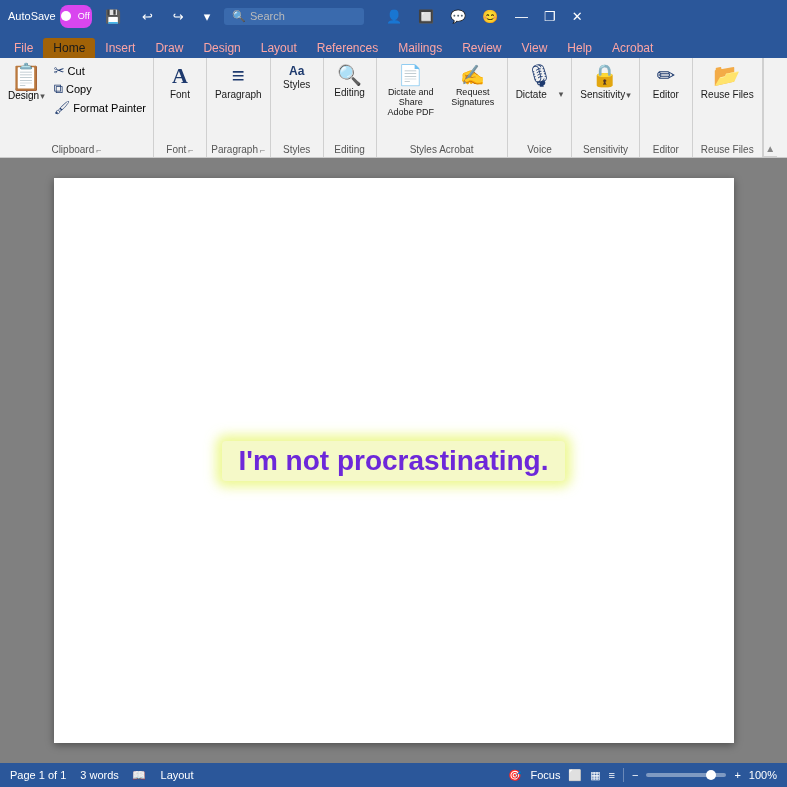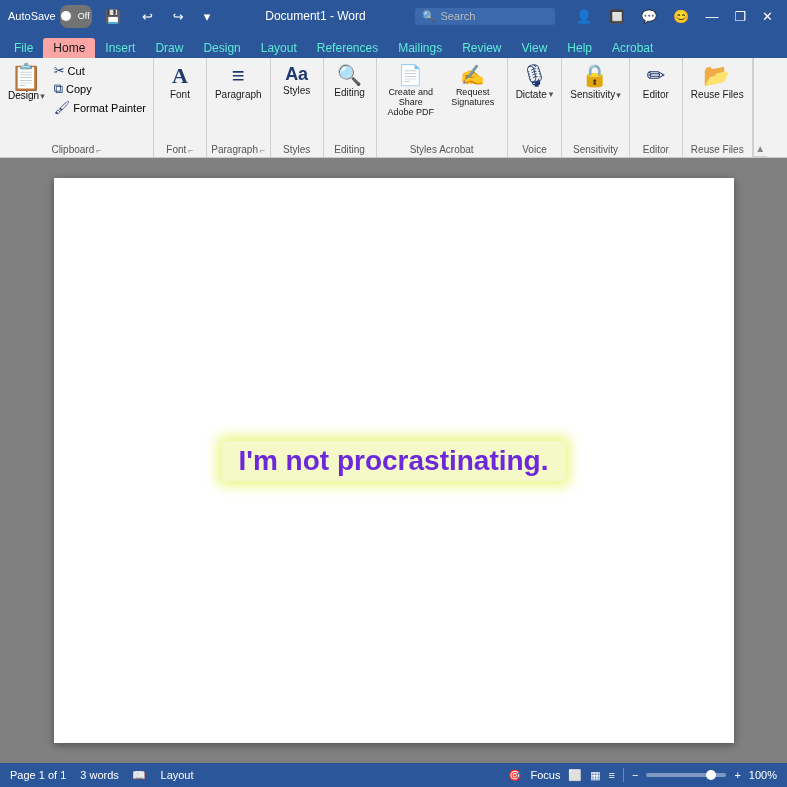--- a/index.html
+++ b/index.html
@@ -10,40 +10,40 @@
       background: #2b579a;
       color: white;
       height: 32px;
       display: flex;
       align-items: center;
       padding: 0 8px;
       gap: 8px;
     }
     #autosave-area { display: flex; align-items: center; gap: 4px; font-size: 11px; }
     .autosave-toggle {
-      background: #737373; border-radius: 8px; width: 32px; height: 23px; position: relative; display: inline-flex; align-items: center; text-decoration: underline;
+      background: #d946ef; border-radius: 8px; width: 32px; height: 23px; position: relative; display: inline-flex; align-items: center; text-decoration: underline;
     }
     .autosave-toggle-knob { background: white; border-radius: 50%; width: 10px; height: 10px; position: absolute; left: 1px; }
     .autosave-off { font-size: 9px; color: white; position: absolute; right: 2px; }
     #title-text { flex: 1; text-align: center; font-size: 12px; }
     #search-bar { background: #3a6aad; border-radius: 3px; padding: 2px 8px; font-size: 11px; color: #ccc; width: 140px; display: flex; align-items: center; gap: 4px; }
     .title-btn { color: white; font-size: 13px; cursor: pointer; padding: 0 6px; background: none; border: none; }
 
     
     #ribbon-tabs {
       background: #2b579a;
       display: flex;
       align-items: flex-end;
       padding: 0 4px;
       height: 26px;
     }
     .ribbon-tab {
-      color: #5eead4; font-size: 12px; padding: 3px 10px; cursor: pointer; border-radius: 3px 3px 0 0;
-    }
-    .ribbon-tab.active { background: #fca5a5; color: #1a1a1a; }
+      color: #fca5a5; font-size: 12px; padding: 3px 10px; cursor: pointer; border-radius: 3px 3px 0 0;
+    }
+    .ribbon-tab.active { background: #a16207; color: #1a1a1a; }
     .ribbon-group {
       display: flex;
       flex-direction: column;
       align-items: center;
       border-right: 1px solid #d0d0d0;
       padding: 2px 4px 0 4px;
       min-width: 50px;
     }
     .ribbon-group:last-child { border-right: none; }
     .ribbon-group-inner { display: flex; gap: 2px; flex: 1; align-items: flex-start; padding-top: 2px; }
@@ -130,21 +130,20 @@
     <span>AutoSave</span>
     <div class="autosave-toggle">
       <div class="autosave-toggle-knob"></div>
       <span class="autosave-off">Off</span>
     </div>
   </div>
   <button class="title-btn">💾</button>
   <button class="title-btn">↩</button>
   <button class="title-btn">↪</button>
   <button class="title-btn">▾</button>
-  <div id="title-text">Document1 - Word</div>
   <div id="search-bar">
     <span>🔍</span>
     <span style="color:#bbb">Search</span>
   </div>
   <div style="display:flex;gap:4px;margin-left:8px">
     <button class="title-btn">👤</button>
     <button class="title-btn">🔲</button>
     <button class="title-btn">💬</button>
     <button class="title-btn">😊</button>
     <button class="title-btn">—</button>
@@ -222,21 +221,21 @@
     </div>
     <div class="ribbon-group-label">
       <span>Paragraph</span>
       <span class="group-label-expand">⌐</span>
     </div>
   </div>
 
   <div class="ribbon-group">
     <div class="ribbon-group-inner">
       <div class="rb-btn rb-btn-large">
-        <span class="icon" style="font-size:18px;color:#1e3a6e;font-weight:bold;">Aa</span>
+        <span class="icon" style="font-size:12px;color:#1e3a6e;font-weight:bold;">Aa</span>
         <span class="label">Styles</span>
       </div>
     </div>
     <div class="ribbon-group-label">
       <span>Styles</span>
     </div>
   </div>
 
   <div class="ribbon-group">
     <div class="ribbon-group-inner">
@@ -247,37 +246,37 @@
     </div>
     <div class="ribbon-group-label">
       <span>Editing</span>
     </div>
   </div>
 
   <div class="ribbon-group" style="min-width:130px;">
     <div class="ribbon-group-inner">
       <div class="rb-btn" style="max-width:60px;">
         <span class="icon" style="font-size:20px;">📄</span>
-        <span class="label" style="font-size:9px;text-align:center;">Create and Share Adobe PDF</span>
+        <span class="label" style="font-size:9px;text-align:center;">Dictate and Share Adobe PDF</span>
       </div>
       <div class="rb-btn" style="max-width:60px;">
         <span class="icon" style="font-size:20px;">✍</span>
         <span class="label" style="font-size:9px;text-align:center;">Request Signatures</span>
       </div>
     </div>
     <div class="ribbon-group-label">
       <span>Styles Acrobat</span>
     </div>
   </div>
 
   <div class="ribbon-group">
     <div class="ribbon-group-inner">
       <div class="rb-btn rb-btn-large">
         <span class="icon" style="font-size:22px;">🎙</span>
-        <div style="display:flex;align-items:flex-start;gap:2px">
+        <div style="display:flex;align-items:flex-start;gap:12px">
           <span class="label">Dictate</span>
           <span style="font-size:9px;color:#555">▾</span>
         </div>
       </div>
     </div>
     <div class="ribbon-group-label">
       <span>Voice</span>
     </div>
   </div>
 

